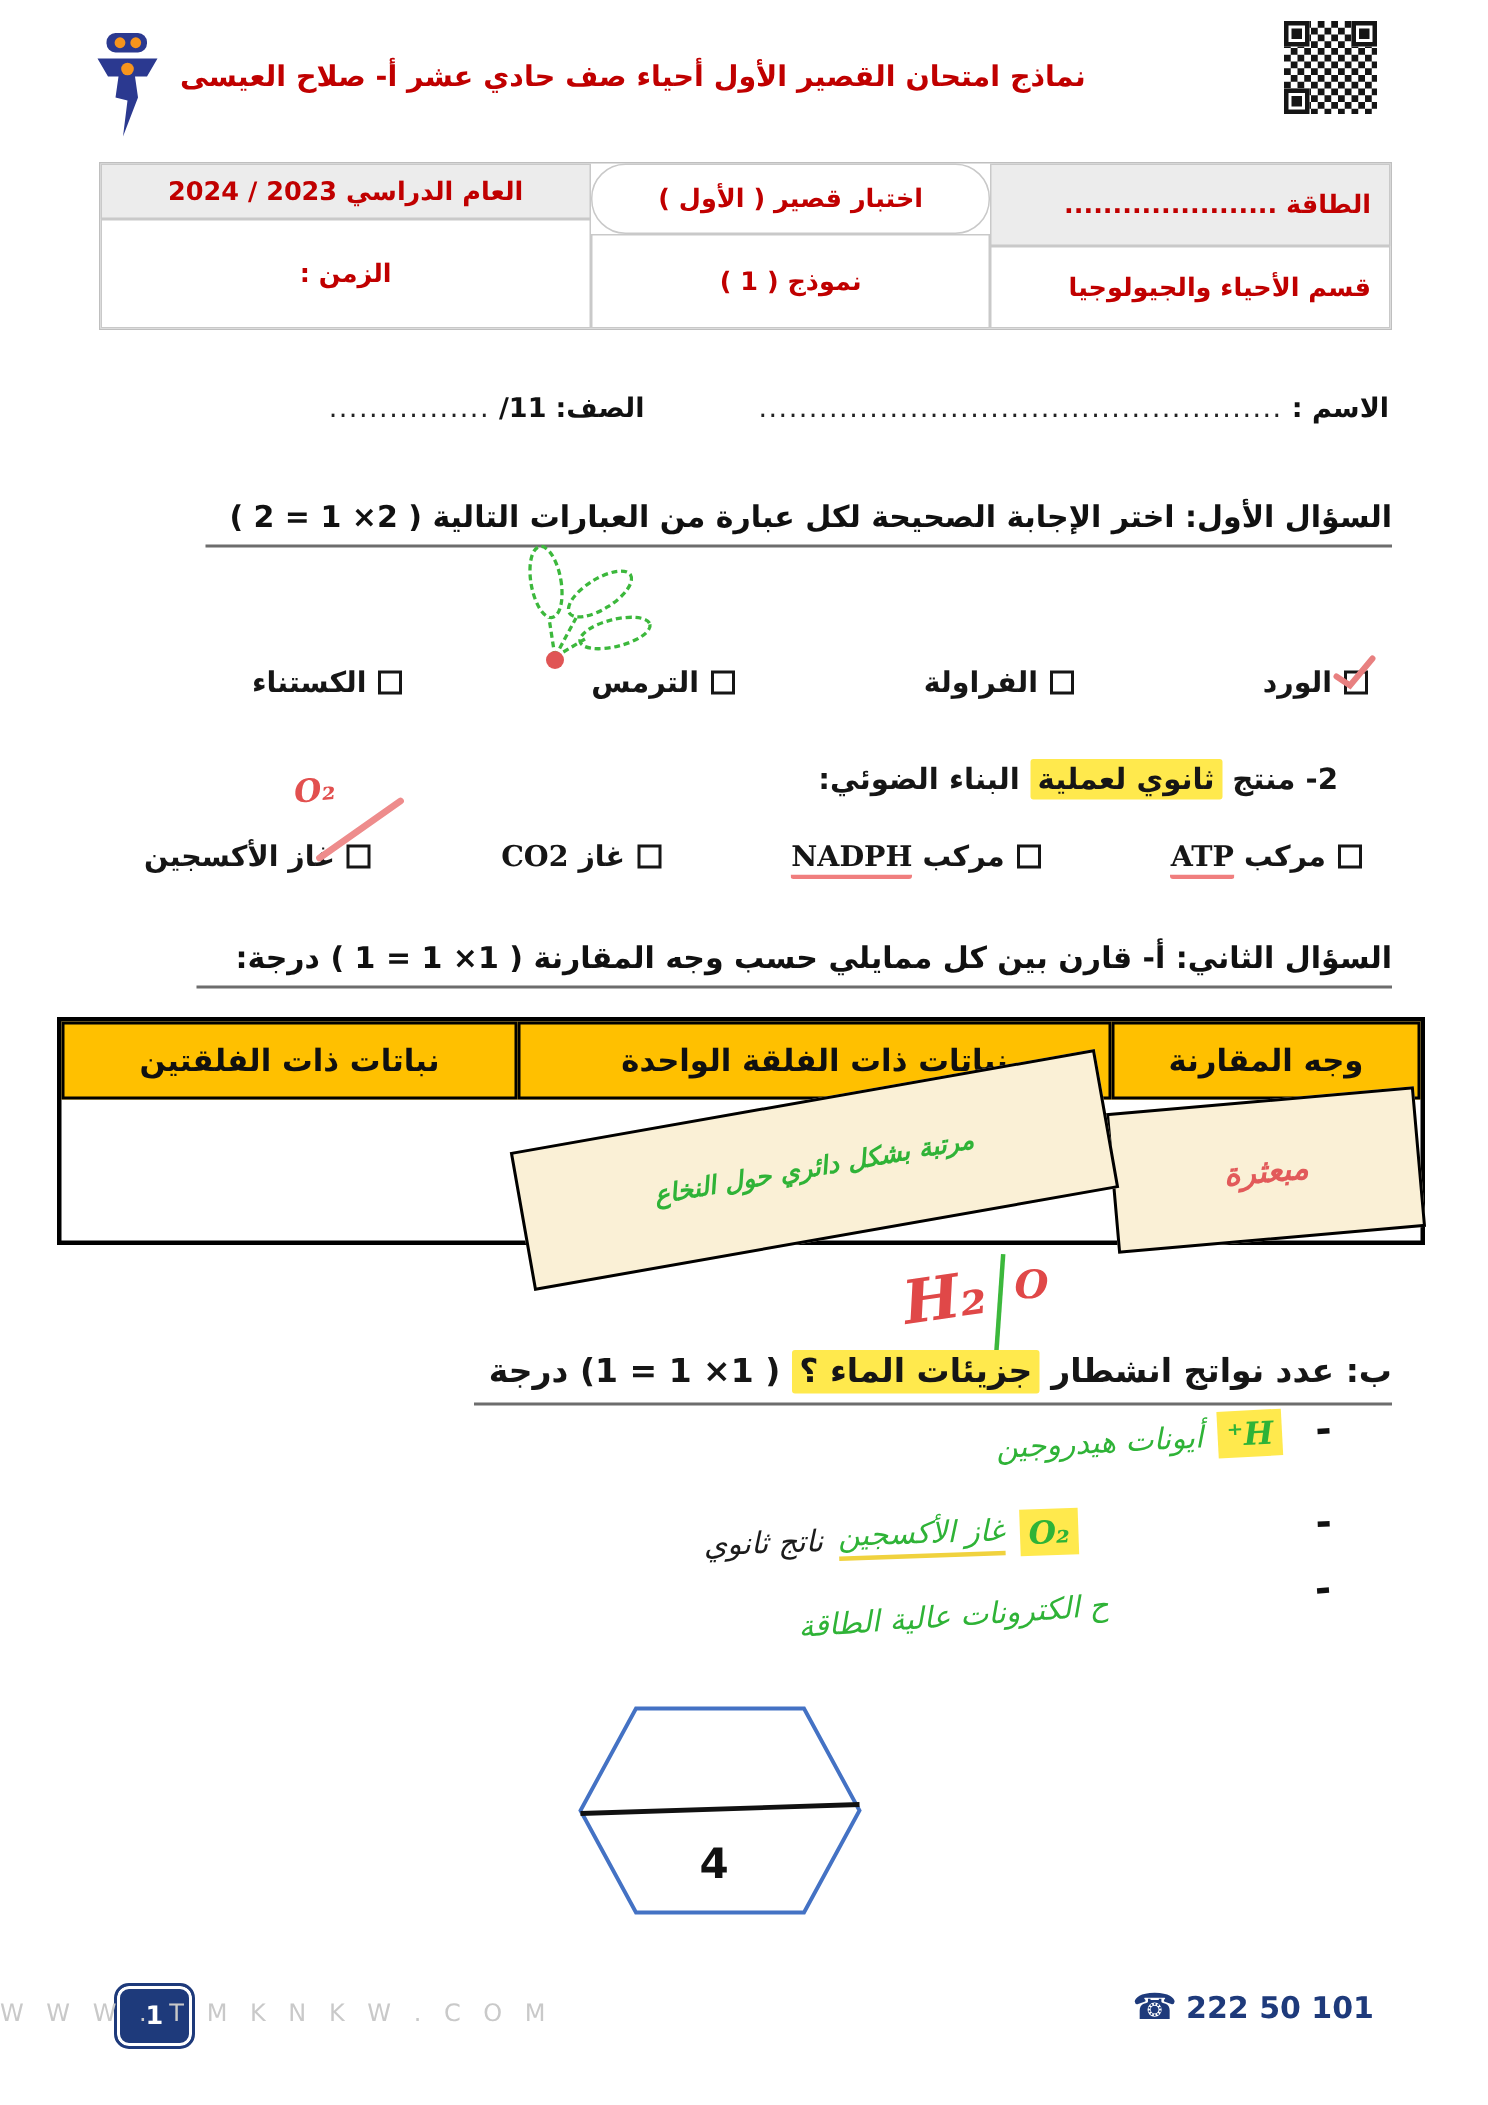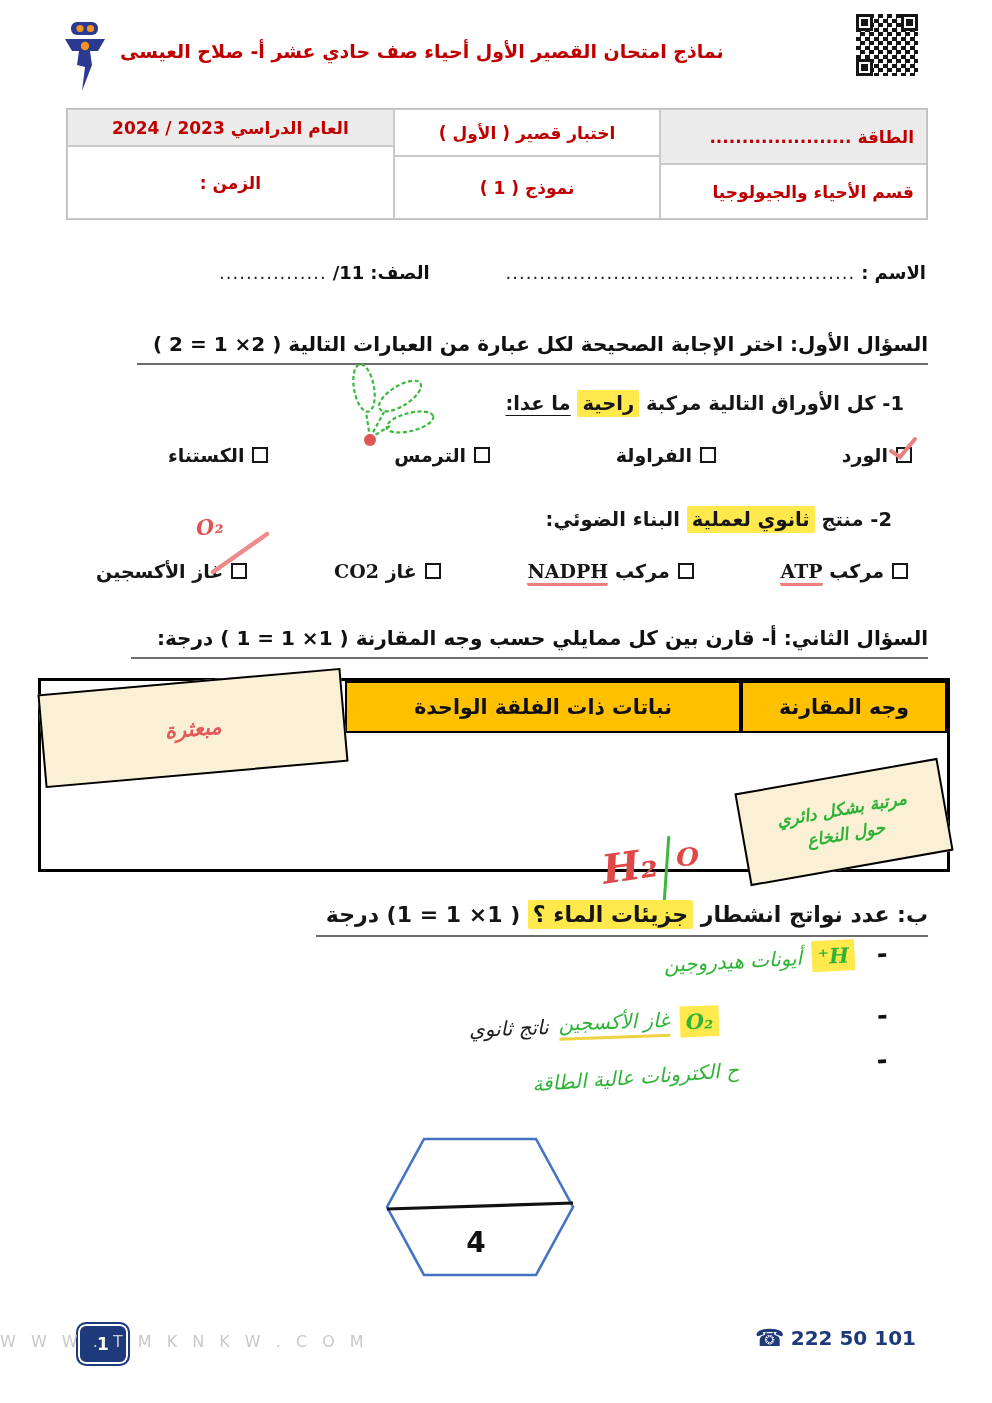--- a/index.html
+++ b/index.html
@@ -20,21 +20,21 @@
 
   
   .info-table { position:absolute; top:108px; left:66px; width:862px; height:112px;
                 display:grid; grid-template-columns:31% 31% 38%; direction:rtl;
                 border:1px solid #BFBFBF; color:#C00000; font-weight:bold; font-size:17px; }
   .info-col { display:flex; flex-direction:column; }
   .info-cell { border:1px solid #C9C9C9; display:flex; align-items:center; padding:0 12px; }
   .c-gray { background:#ECECEC; }
   .c-white { background:#fff; }
   .cell-center { justify-content:center; text-align:center; }
-  .h3 { flex:1; } .h45 { flex:1.2; } .h55 { flex:1.6; } .h34 { flex:1; } .h66 { flex:2; }
+  .h3 { flex:1; } .h45 { flex:1.2;border-radius:23px; } .h55 { flex:1.6; } .h34 { flex:1; } .h66 { flex:2; }
 
   
   .student-line { position:absolute; top:262px; right:66px; left:150px;
                   display:flex; align-items:baseline; gap:6px;
                   font-weight:bold; font-size:18px; color:#111; }
   .dots { font-weight:normal; letter-spacing:1px; color:#222; }
   .sp-60 { width:64px; }
 
   
   .sec-header { position:absolute; right:64px; color:#111; font-weight:bold; font-size:20px;
@@ -168,25 +168,20 @@
         <ellipse cx="64" cy="36" rx="24" ry="10" transform="rotate(-32 64 36)"></ellipse>
         <ellipse cx="74" cy="62" rx="24" ry="9" transform="rotate(-14 74 62)"></ellipse>
         <path d="M34 78 L30 52"></path>
           <path d="M34 78 L48 52"></path>
           <path d="M34 78 L54 66"></path>
       </g>
       <circle cx="34" cy="80" r="6" fill="#E05555"></circle>
     </svg>
   </div>
 
-  <div class="stem q1-stem">
-    <span>1- كل الأوراق التالية مركبة</span>
-    <span class="hl">راحية</span>
-    <span class="u-black">ما عدا:</span>
-  </div>
 
   <div class="opts q1-opts">
     <div class="opt">
       <span class="cb"></span>
       <span class="check-overlay">
         <svg width="32" height="26" viewBox="0 0 32 26">
             <path d="M4 16 L13 22 L28 4" stroke="#E88080" stroke-width="4" fill="none" stroke-linecap="round"></path>
           </svg>
       </span>
       <span>الورد</span>
@@ -243,20 +238,21 @@
       </span>
       <span>غاز الأكسجين</span>
     </div>
   </div>
 
   <div class="sec-header s2-header">السؤال الثاني: أ-  قارن بين كل ممايلي حسب وجه المقارنة ( 1× 1 = 1 ) درجة:</div>
 
   <div class="cmp-table">
     <div class="cmp-cell cmp-head">وجه المقارنة</div>
     <div class="cmp-cell cmp-head">نباتات ذات الفلقة الواحدة</div>
+    <div class="cmp-cell cmp-head">نباتات ذات الفلقتين</div>
     <div class="cmp-cell cmp-body hand hand-red">مبعثرة</div>
     <div class="cmp-cell cmp-body hand hand-green">مرتبة بشكل دائري حول النخاع</div>
   </div>
 
   <div class="h2o">
     <span class="h2o-h">H₂</span>
     <span class="h2o-bar"></span>
     <span class="h2o-o">O</span>
   </div>
 

